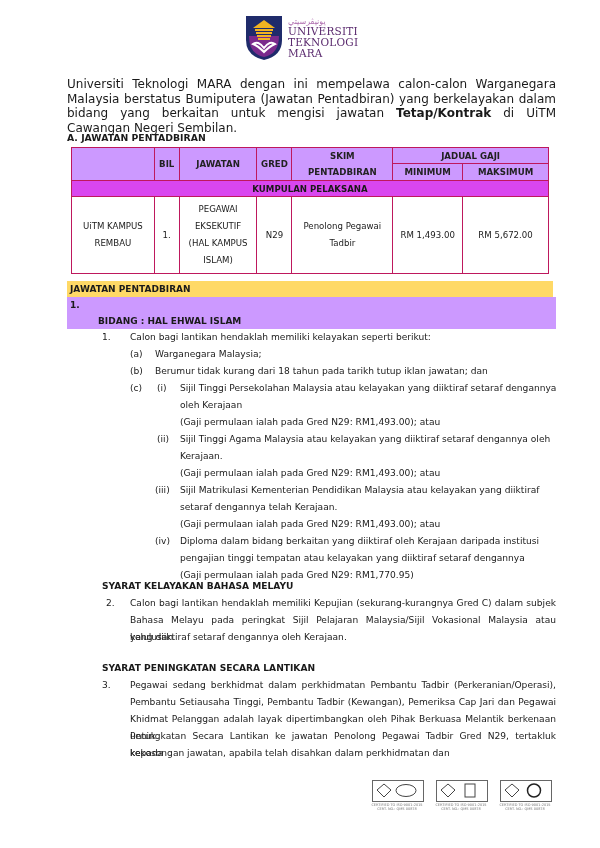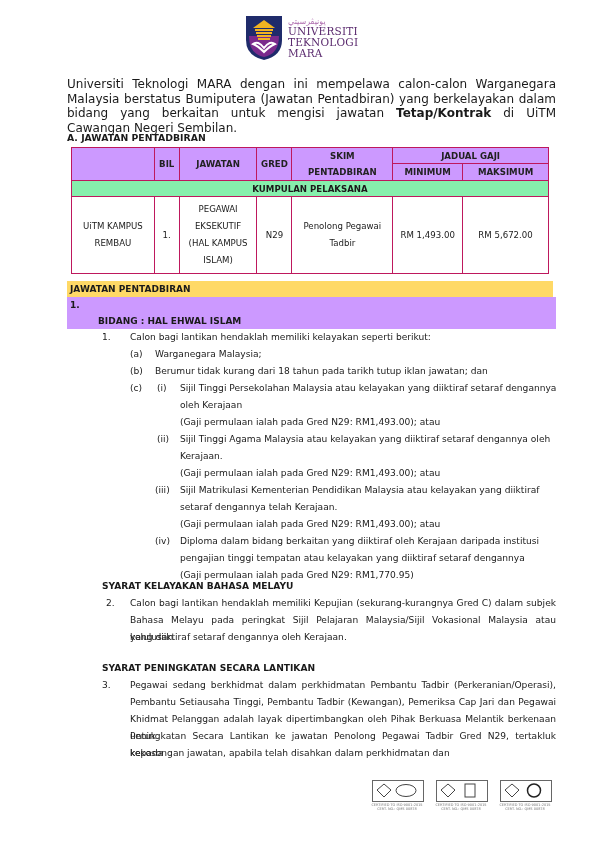--- a/index.html
+++ b/index.html
@@ -11,21 +11,21 @@
   .logo-text { position:absolute; left:42px; top:0px; font-family:"DejaVu Serif", serif;
                color:#5a2a6e; font-size:10.5px; line-height:11px; letter-spacing:0.2px; }
   .logo-jawi { font-size:8px; color:#b070b0; height:10px; letter-spacing:-1px; }
   .intro { left:67px; top:77px; width:489px; font-size:12px; line-height:14.5px; text-align:justify; }
   .intro b { font-weight:bold; }
   .sec-a { left:67px; top:132px; font-size:9.3px; font-weight:bold; }
   table.pos { position:absolute; left:71px; top:147px; width:478px; border-collapse:collapse;
               font-size:8.6px; text-align:center; }
   table.pos td, table.pos th { border:1px solid #be185d; padding:0; }
   table.pos th { background:#cc99ff; font-weight:bold; color:#222; }
-  .group-row td { background:#86efac; font-weight:bold; height:15px; }
+  .group-row td { background:#d946ef; font-weight:bold; height:15px; }
   .data-row td { height:76px; line-height:17px; }
   .bar-yellow { left:67px; top:281px; width:486px; height:16px; background:#ffd966;
                 font-size:9px; font-weight:bold; line-height:16px; padding-left:3px; box-sizing:border-box; }
   .bar-purple { left:67px; top:297px; width:489px; height:32px; background:#cc99ff;
                 font-size:9px; font-weight:bold; box-sizing:border-box; }
   .bar-purple .ln { position:absolute; height:16px; line-height:16px; }
   .body-text { font-size:9.1px; line-height:17px; }
   .body-text .row { position:absolute; white-space:nowrap; }
   .just { text-align:justify; text-align-last:justify; white-space:normal !important; }
   .hd { font-weight:bold; }

